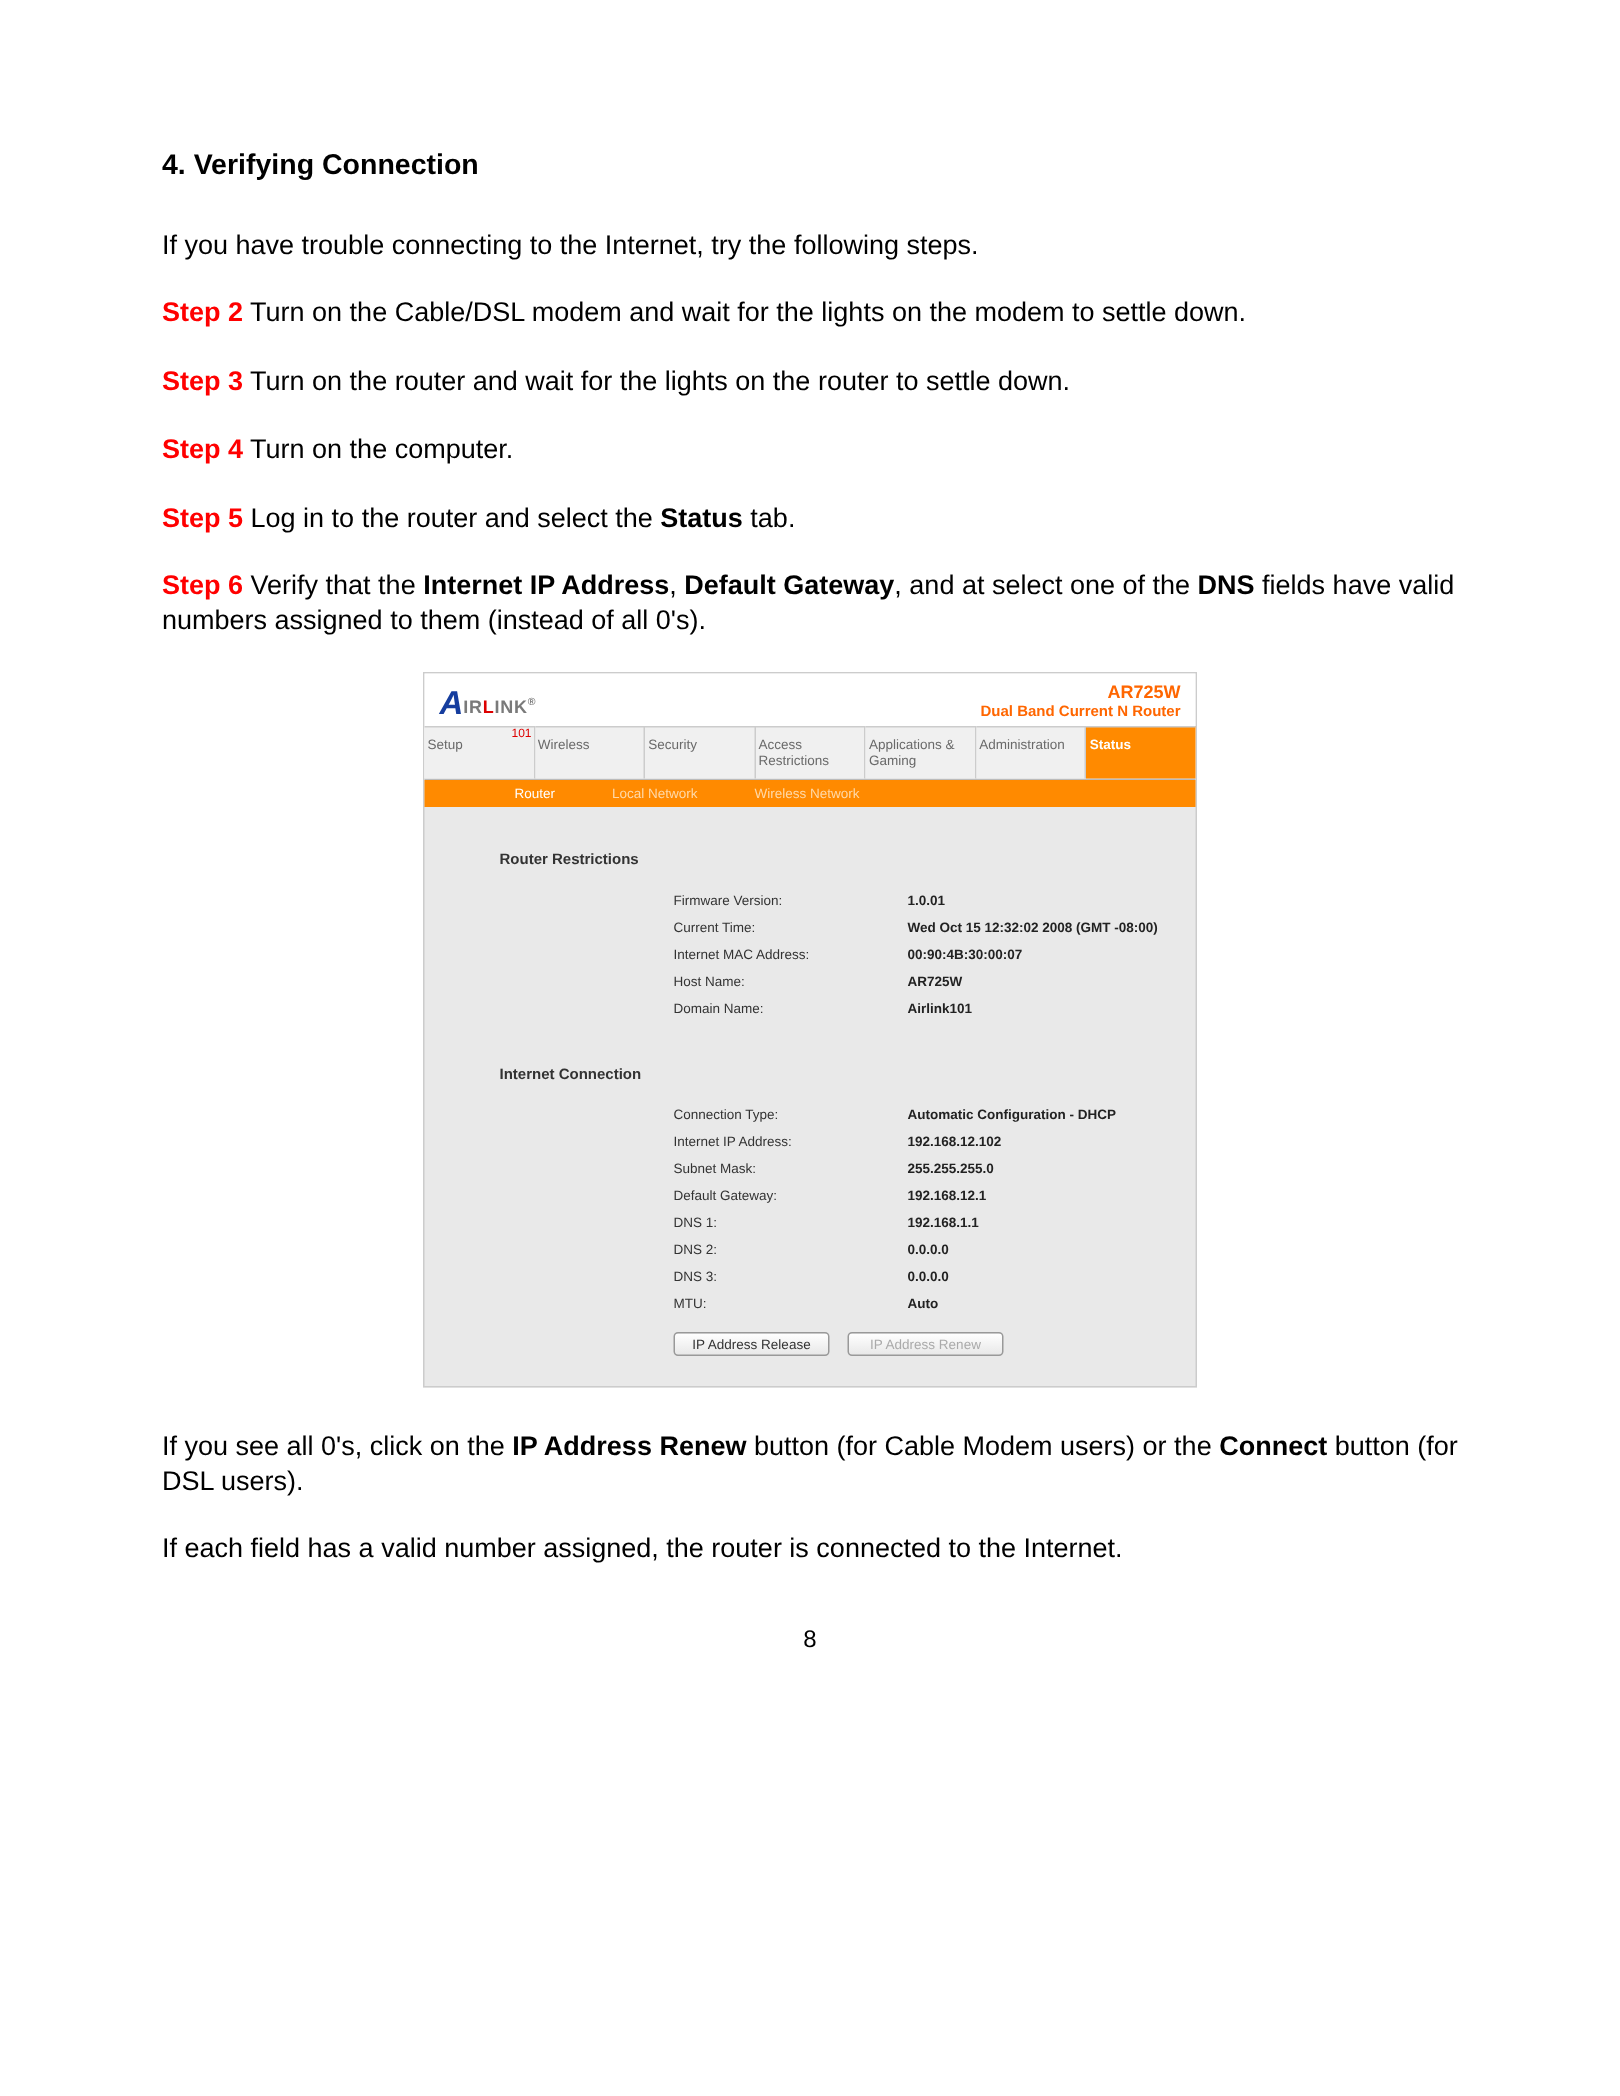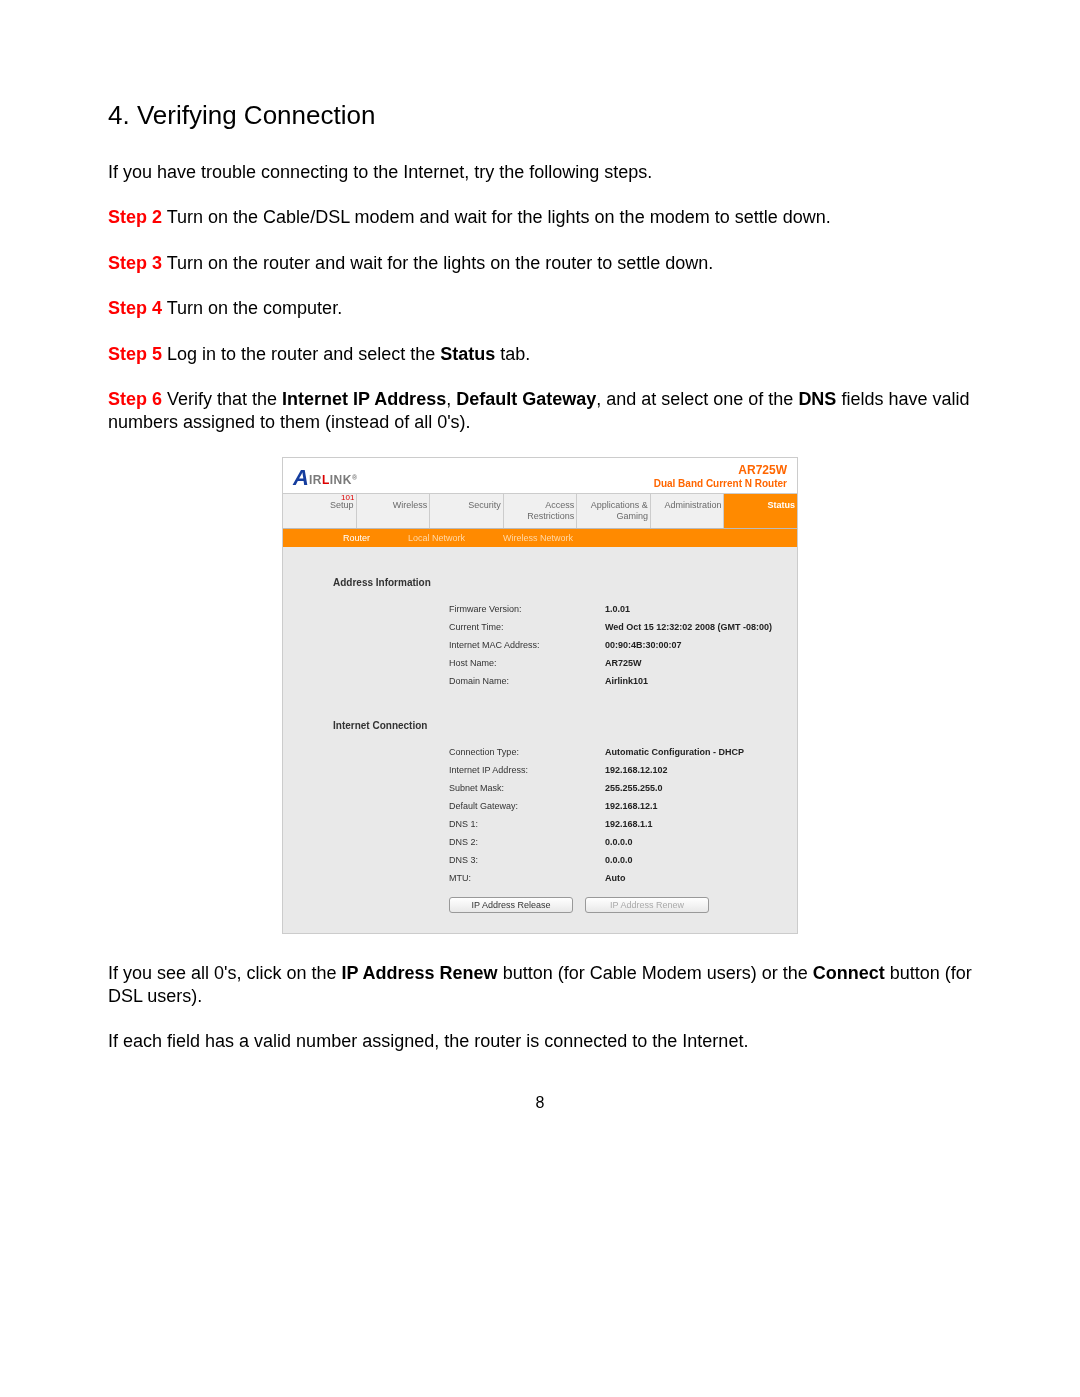--- a/index.html
+++ b/index.html
@@ -8,23 +8,23 @@
     padding: 0;
     background: #fff;
     font-family: Arial, Helvetica, sans-serif;
     color: #000;
     width: 1080px;
   }
   .page {
     padding: 100px 108px 40px 108px;
   }
   h2.section-title {
-    font-size: 26px;
+    font-size: 19px;
     margin: 0 0 30px 0;
-    font-weight: normal;
+    font-weight: bold;
   }
   p.body-text, p.step {
     font-size: 18px;
     line-height: 1.3;
     margin: 0 0 22px 0;
   }
   .red-bold { color: #ff0000; font-weight: bold; }
   .bold { font-weight: bold; }
   
   .router-panel {
@@ -78,21 +78,21 @@
   }
   .model-no { color: #ff6600; font-weight: bold; font-size: 12px; }
   .model-desc { color: #ff6600; font-weight: bold; font-size: 10px; }
   .maintabs {
     display: flex;
     background: #fff;
     border-bottom: 1px solid #bbb;
   }
   .maintab {
     flex: 1;
-    text-align: right;
+    text-align: left;
     font-size: 9px;
     color: #6a6a6a;
     padding: 6px 2px;
     border-right: 1px solid #ccc;
     border-top: 1px solid #ccc;
     line-height: 1.2;
     background: #f0f0f0;
   }
   .maintab:last-child { border-right: none; }
   .maintab.active {
@@ -139,21 +139,21 @@
     margin: 14px 0 4px 146px;
   }
   .ui-btn {
     font-size: 9px;
     padding: 2px 10px;
     border: 1px solid #999;
     border-radius: 3px;
     background: linear-gradient(#ffffff, #e8e8e8);
     color: #333;
     font-family: inherit;
-    width: 124px;
+    width: 104px;
   }
   .ui-btn[disabled] { color: #aaa; }
   .page-no {
     text-align: center;
     font-size: 16px;
     margin-top: 40px;
   }
 </style>
 </head>
 <body>
@@ -213,21 +213,21 @@
     </div>
 
     <div class="subtabs">
       <span class="subtab active">Router</span>
       <span class="subtab">Local Network</span>
       <span class="subtab">Wireless Network</span>
     </div>
 
     <div class="status-body">
 
-      <div class="section-label">Address Information</div>
+      <div class="section-label">Router Restrictions</div>
 
       <div class="kv-row">
         <span class="kl">Firmware Version:</span>
         <span class="kv-value">1.0.01</span>
       </div>
       <div class="kv-row">
         <span class="kl">Current Time:</span>
         <span class="kv-value">Wed Oct 15 12:32:02 2008 (GMT -08:00)</span>
       </div>
       <div class="kv-row">

